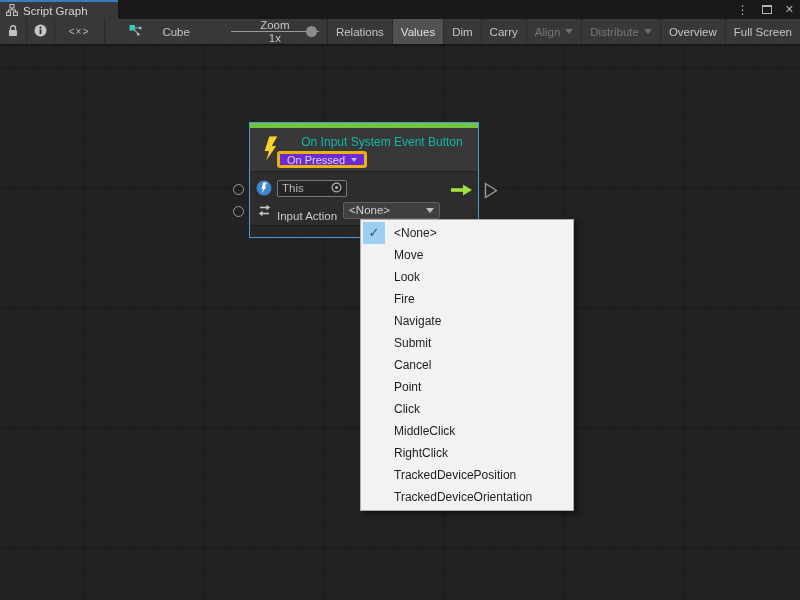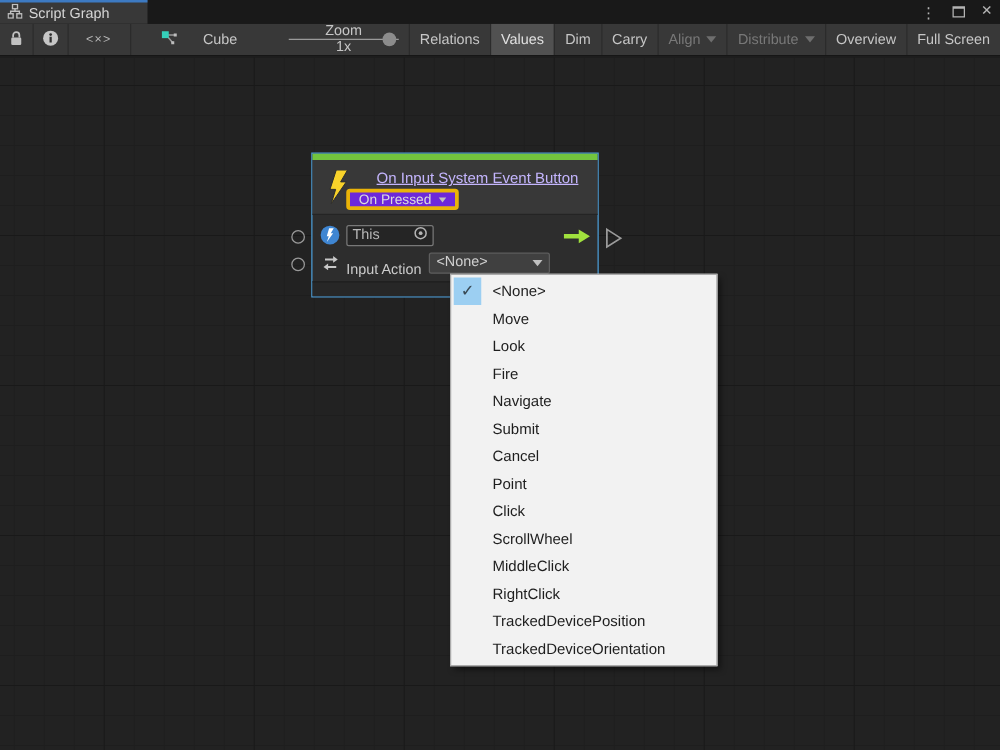--- a/index.html
+++ b/index.html
@@ -42,21 +42,21 @@
       linear-gradient(to bottom,#1e1e1e 1px,transparent 1px);
     background-size:120px 120px,120px 120px,24px 24px,24px 24px;
     background-position:83px 22px,83px 22px,11px 22px,11px 22px; }
 
   
   .node { position:absolute; left:249px; top:76px; width:230px; height:116px;
           background:#2d2d2d; border:1px solid #4a9ad4; }
   .node-strip { height:5px; background:#72c43e; }
   .node-header { position:relative; height:44px; background:#383838; border-bottom:1px solid #242424; }
   .node-title { position:absolute; left:40px; right:4px; top:7px; text-align:center;
-                font-size:12px; color:#c4b5fd; white-space:nowrap;text-decoration:underline; }
+                font-size:12px; color:#14b8a6; white-space:nowrap; }
   .bolt-wrap { position:absolute; left:11px; top:8px; }
   .trigger-btn { position:absolute; left:27px; top:23px; height:17px; display:inline-flex; align-items:center;
                  padding:0 7px; background:#6d28d9; border:3px solid #eab308; border-radius:3px;
                  font-size:11px; color:#dcdcdc; }
   .trigger-btn .caret-down { border-top-color:#c0c0c0; margin-left:6px; border-left-width:3.5px; border-right-width:3.5px; border-top-width:4.5px; }
   .node-body { position:relative; padding-top:5px; }
   .node-row { height:22px; display:flex; align-items:center; padding:0 6px; position:relative; }
   .badge { width:16px; height:16px; flex:0 0 16px; display:flex; align-items:center; justify-content:center; }
   .this-field { margin-left:5px; width:70px; height:17px; background:#252525; border:1px solid #787878;
                 border-radius:2px; display:flex; align-items:center; justify-content:space-between;
@@ -252,21 +252,20 @@
         <span>&lt;None&gt;</span>
       </li>
       <li><span>Move</span></li>
       <li><span>Look</span></li>
       <li><span>Fire</span></li>
       <li><span>Navigate</span></li>
       <li><span>Submit</span></li>
       <li><span>Cancel</span></li>
       <li><span>Point</span></li>
       <li><span>Click</span></li>
-      <li><span>ScrollWheel</span></li>
       <li><span>MiddleClick</span></li>
       <li><span>RightClick</span></li>
       <li><span>TrackedDevicePosition</span></li>
       <li><span>TrackedDeviceOrientation</span></li>
     </ul>
 
   </div>
 </div>
 
 </body></html>

